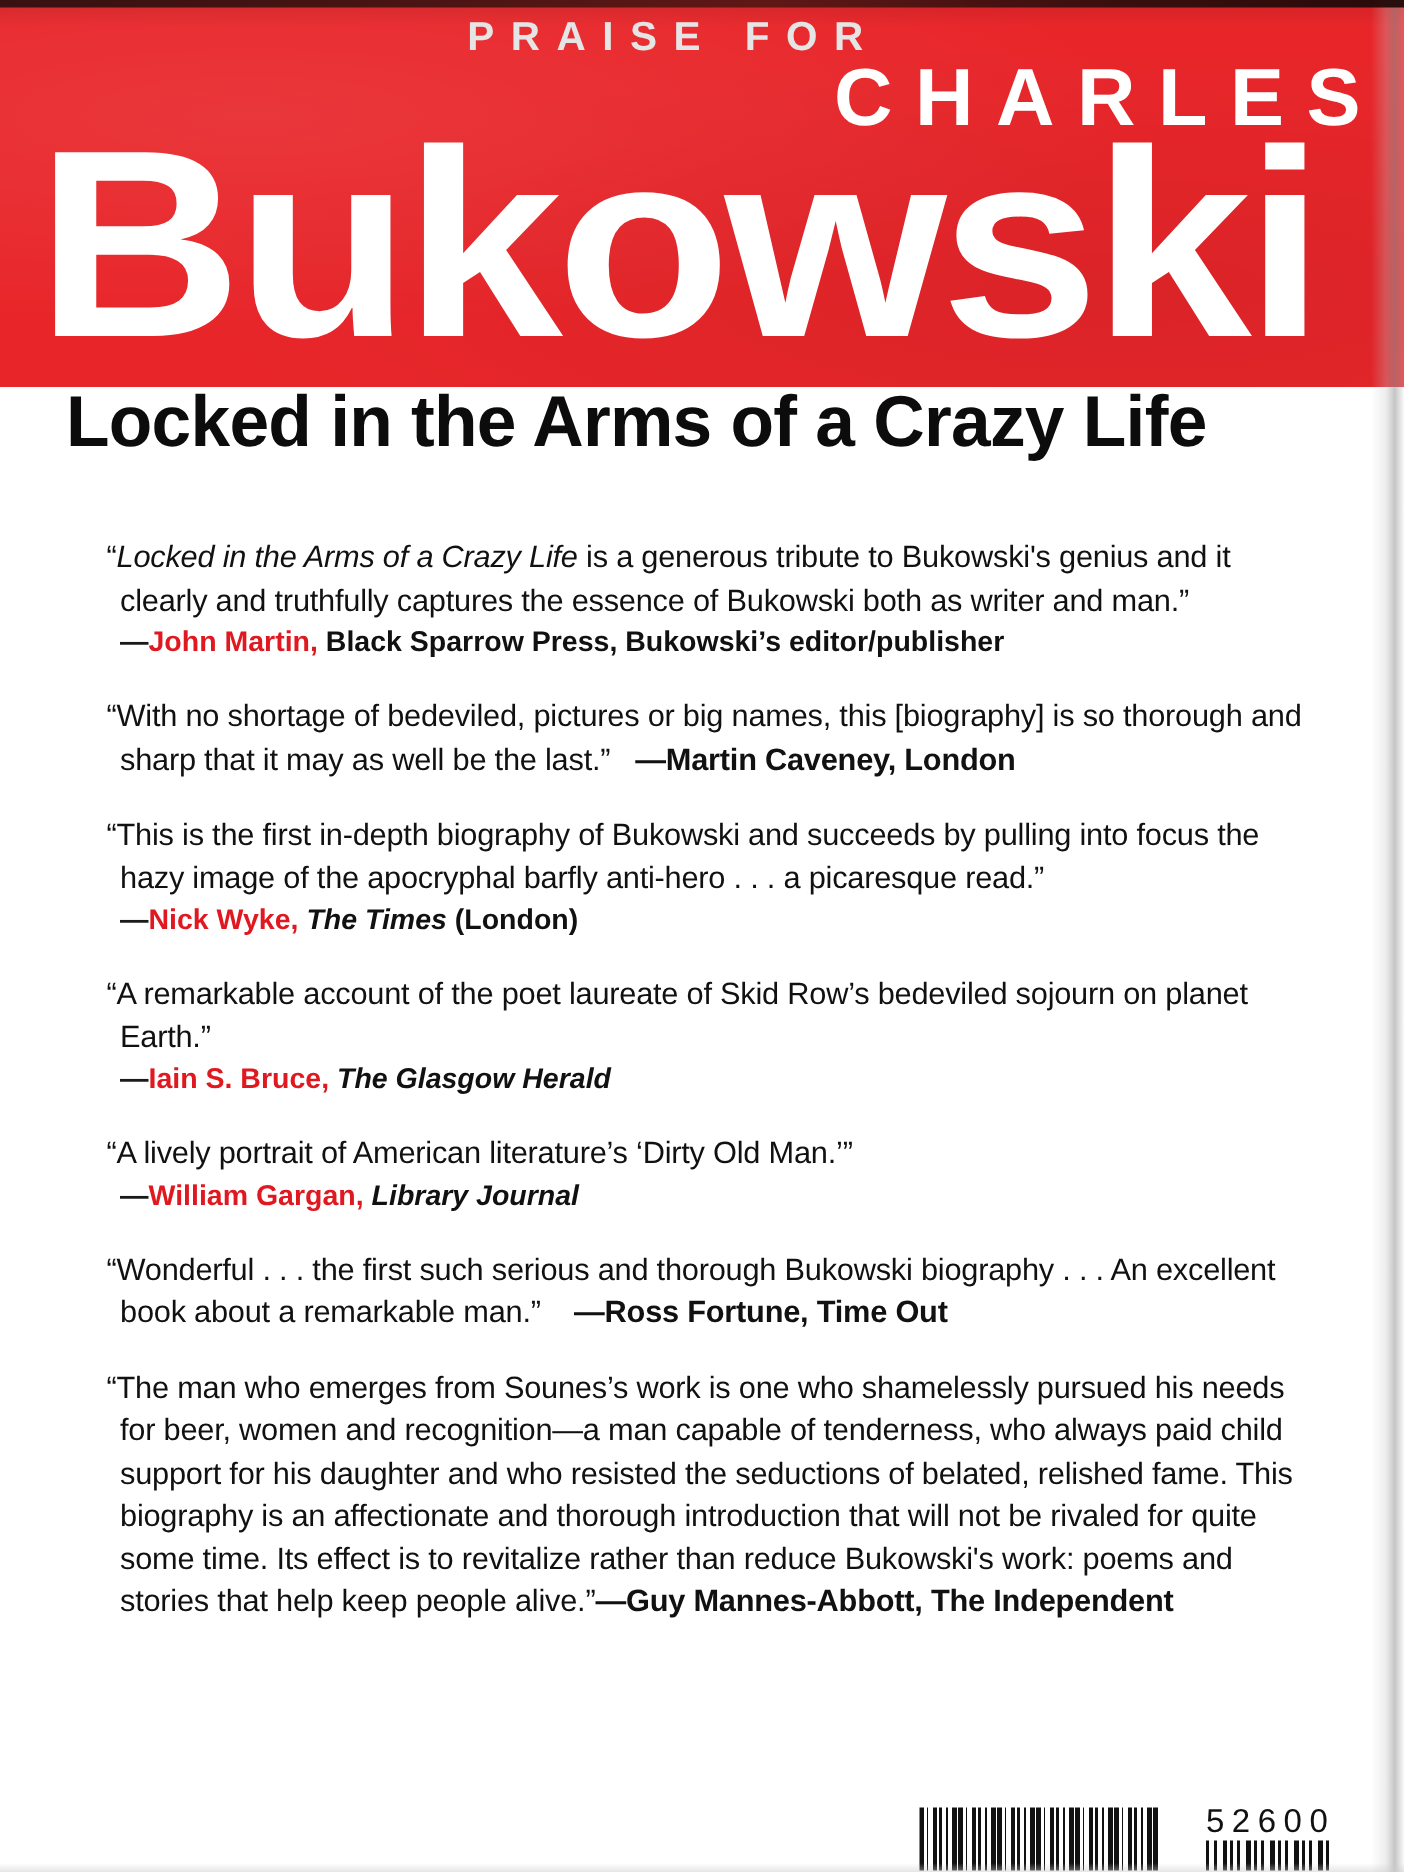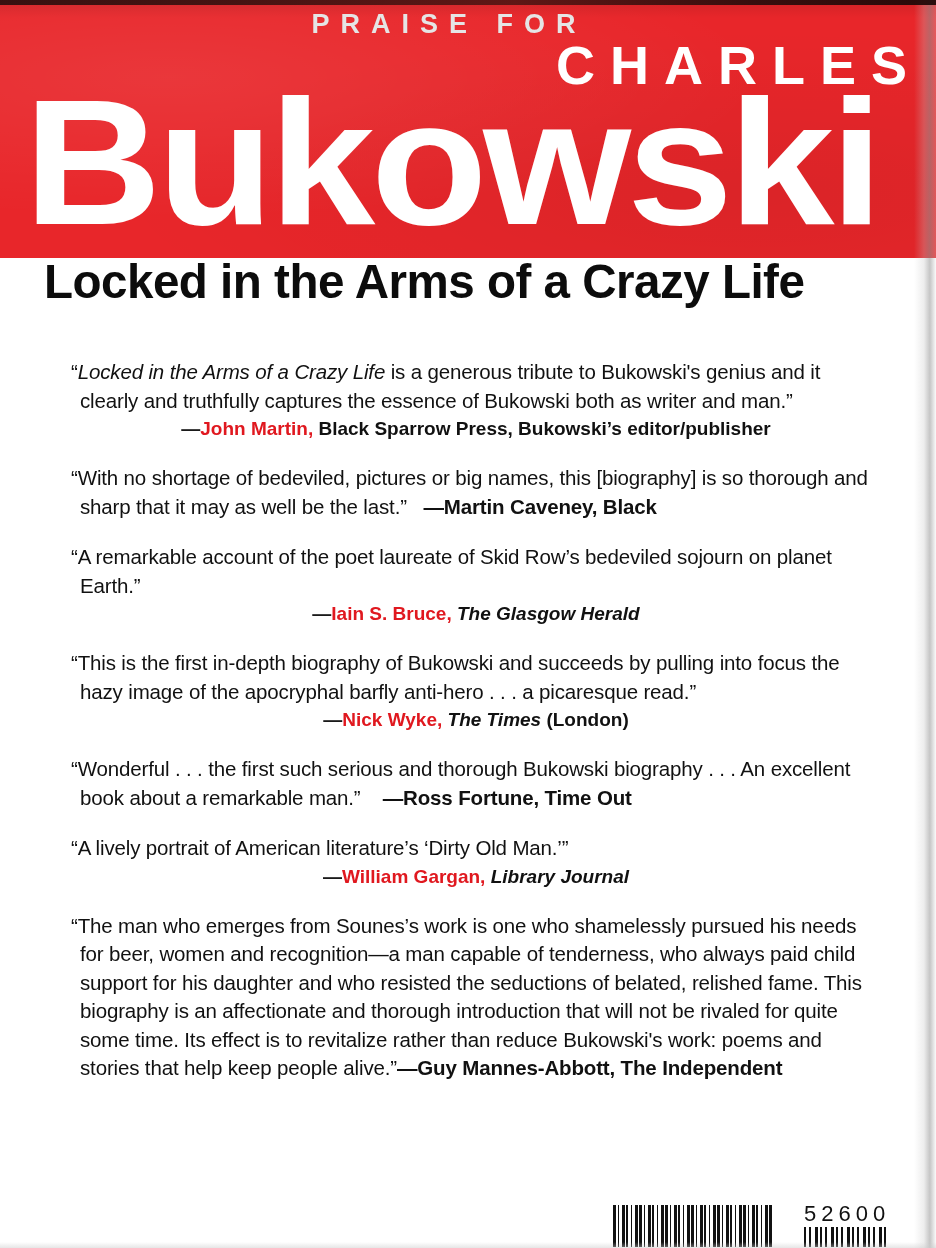--- a/index.html
+++ b/index.html
@@ -174,21 +174,21 @@
   .quote-text em {
     font-style: italic;
   }
 
   .attrib {
     color: #111111;
     font-family: "Liberation Sans", sans-serif;
     font-size: 19px;
     line-height: 27px;
     font-weight: bold;
-    text-align: center;
+    text-align: left;
     white-space: nowrap;
   }
   .attrib .dash {
     color: #1a1a1a;
     font-weight: bold;
   }
   .attrib .who {
     color: #e0181f;
     font-weight: bold;
   }
@@ -274,40 +274,40 @@
   </div>
 
   <div class="quotes">
 
     <div class="quote-block">
       <div class="quote-text"><span>“</span><em>Locked in the Arms of a Crazy Life</em><span> is a generous tribute to Bukowski's genius and it clearly and truthfully captures the essence of Bukowski both as writer and man.”</span></div>
       <div class="attrib"><span class="dash">—</span><span class="who">John Martin,</span><span class="suffix"> Black Sparrow Press, Bukowski’s editor/publisher</span></div>
     </div>
 
     <div class="quote-block">
-      <div class="quote-text"><span>“With no shortage of bedeviled, pictures or big names, this [biography] is so thorough and sharp that it may as well be the last.”</span><span class="attrib-inline">&nbsp;&nbsp; <b class="dash">—</b><b class="who">Martin Caveney,</b><b class="pub"> Black</b></span></div>
+      <div class="quote-text"><span>“With no shortage of bedeviled, pictures or big names, this [biography] is so thorough and sharp that it may as well be the last.”</span><span class="attrib-inline">&nbsp;&nbsp; <b class="dash">—</b><b class="who">Martin Caveney,</b><b class="pub"> London</b></span></div>
+    </div>
+
+    <div class="quote-block">
+      <div class="quote-text"><span>“This is the first in-depth biography of Bukowski and succeeds by pulling into focus the hazy image of the apocryphal barfly anti-hero . . . a picaresque read.”</span></div>
+      <div class="attrib"><span class="dash">—</span><span class="who">Nick Wyke,</span><span class="pub"> The Times</span><span class="suffix"> (London)</span></div>
     </div>
 
     <div class="quote-block">
       <div class="quote-text"><span>“A remarkable account of the poet laureate of Skid Row’s bedeviled sojourn on planet Earth.”</span></div>
       <div class="attrib"><span class="dash">—</span><span class="who">Iain S. Bruce,</span><span class="pub"> The Glasgow Herald</span></div>
     </div>
 
     <div class="quote-block">
-      <div class="quote-text"><span>“This is the first in-depth biography of Bukowski and succeeds by pulling into focus the hazy image of the apocryphal barfly anti-hero . . . a picaresque read.”</span></div>
-      <div class="attrib"><span class="dash">—</span><span class="who">Nick Wyke,</span><span class="pub"> The Times</span><span class="suffix"> (London)</span></div>
-    </div>
-
-    <div class="quote-block">
-      <div class="quote-text"><span>“Wonderful . . . the first such serious and thorough Bukowski biography . . . An excellent book about a remarkable man.”</span><span class="attrib-inline">&nbsp;&nbsp;&nbsp; <b class="dash">—</b><b class="who">Ross Fortune,</b><b class="pub"> Time Out</b></span></div>
-    </div>
-
-    <div class="quote-block">
       <div class="quote-text"><span>“A lively portrait of American literature’s ‘Dirty Old Man.’”</span></div>
       <div class="attrib"><span class="dash">—</span><span class="who">William Gargan,</span><span class="pub"> Library Journal</span></div>
+    </div>
+
+    <div class="quote-block">
+      <div class="quote-text"><span>“Wonderful . . . the first such serious and thorough Bukowski biography . . . An excellent book about a remarkable man.”</span><span class="attrib-inline">&nbsp;&nbsp;&nbsp; <b class="dash">—</b><b class="who">Ross Fortune,</b><b class="pub"> Time Out</b></span></div>
     </div>
 
     <div class="quote-block" style="margin-top:8px;">
       <div class="quote-text"><span>“The man who emerges from Sounes’s work is one who shamelessly pursued his needs for beer, women and recognition—a man capable of tenderness, who always paid child support for his daughter and who resisted the seductions of belated, relished fame. This biography is an affectionate and thorough introduction that will not be rivaled for quite some time. Its effect is to revitalize rather than reduce Bukowski's work: poems and stories that help keep people alive.”</span><span class="attrib-inline"><b class="dash">—</b><b class="who">Guy Mannes-Abbott,</b><b class="pub"> The Independent</b></span></div>
     </div>
 
   </div>
 
   <div class="barcode-area">
     <div class="bc-main"></div>

